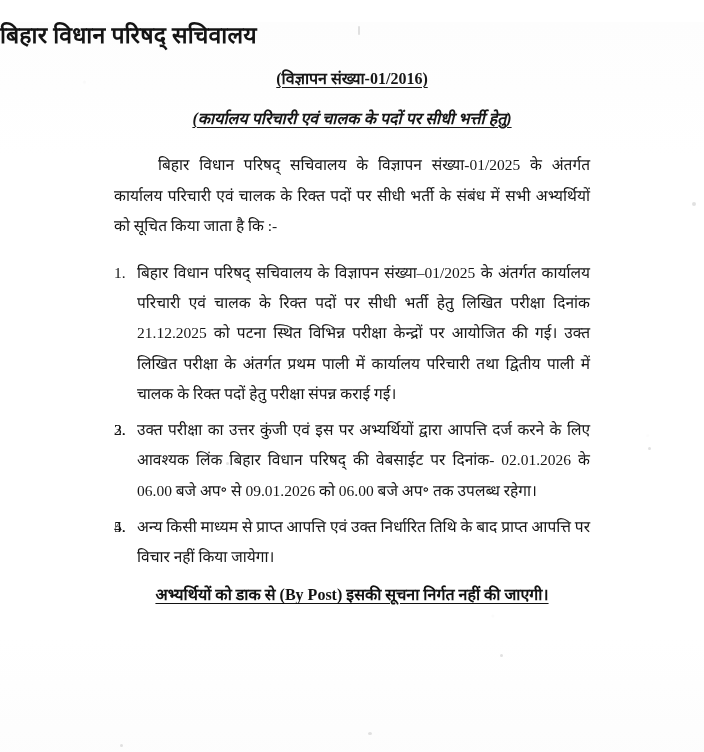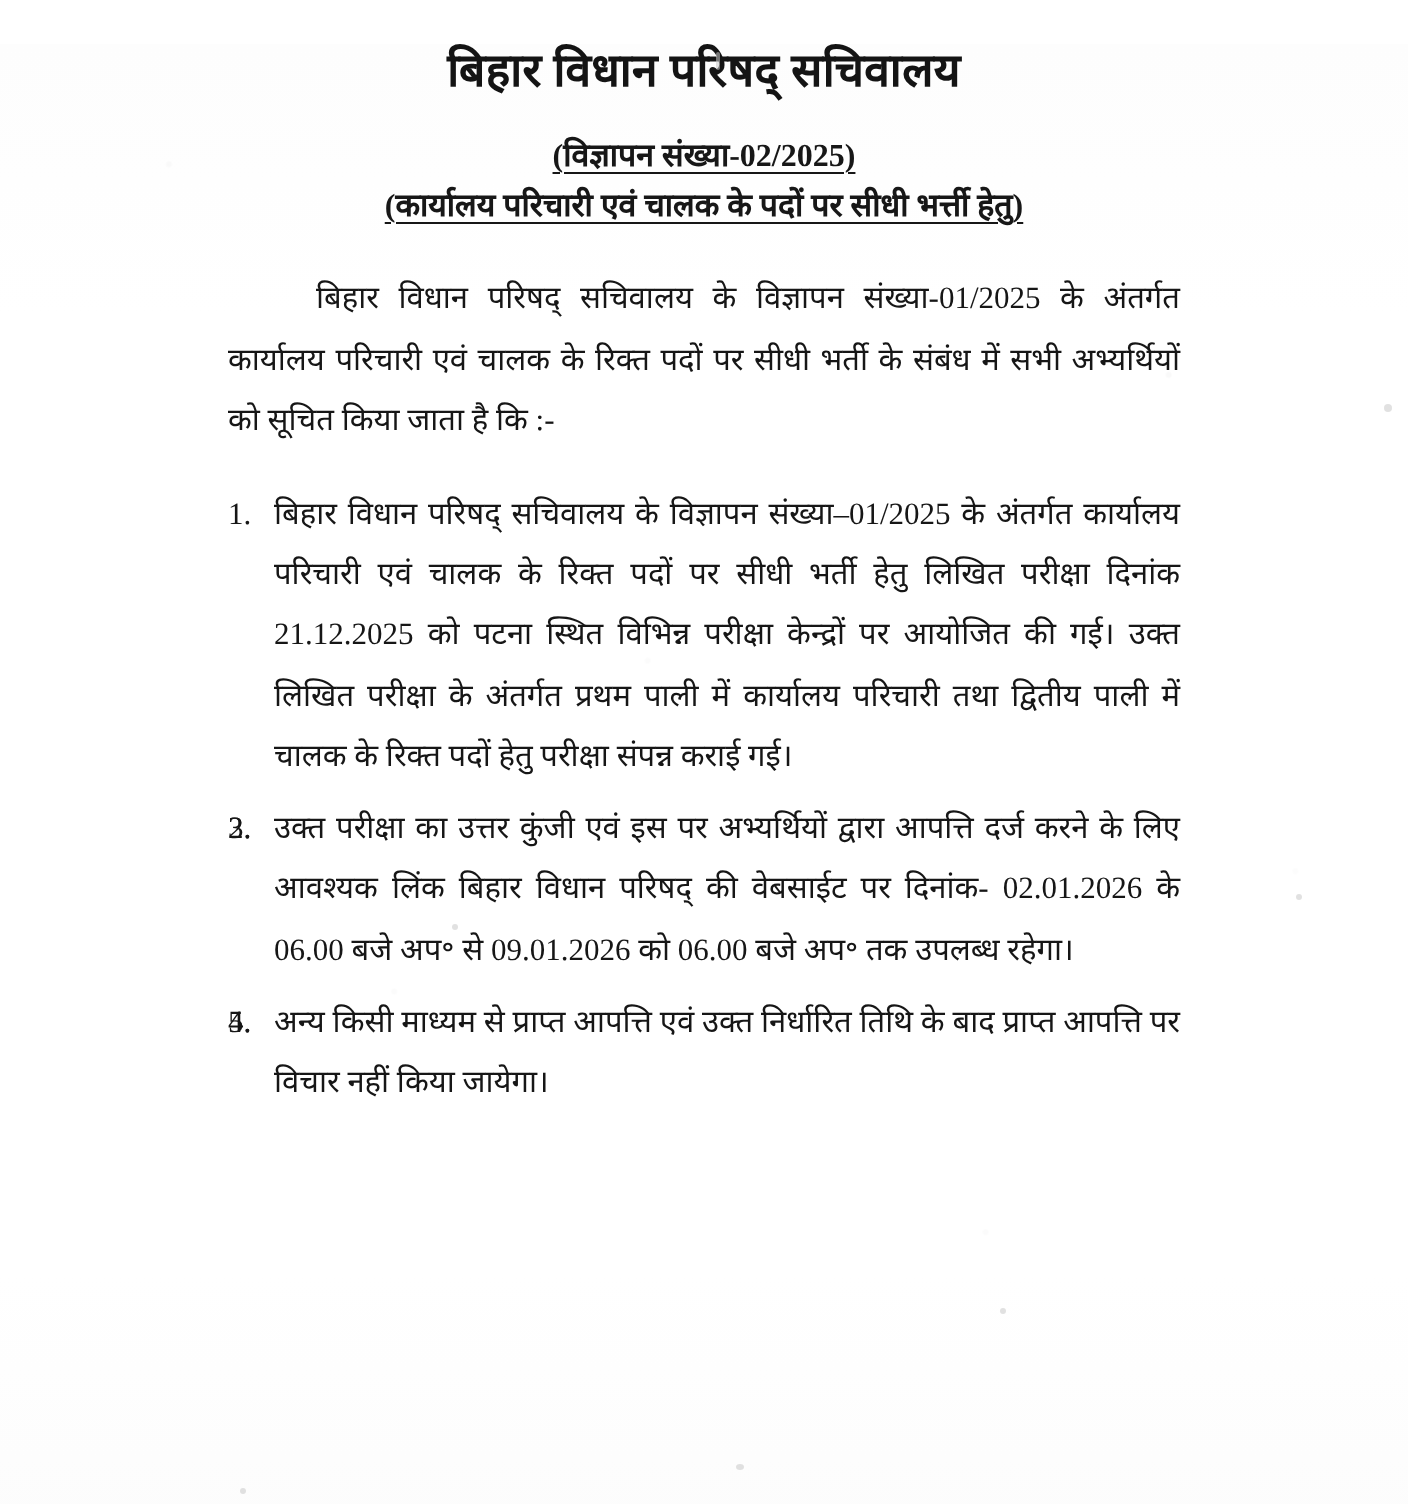--- a/index.html
+++ b/index.html
@@ -34,21 +34,20 @@
   .speck {
     position: absolute;
     background: #c9c9c9;
     border-radius: 50%;
     opacity: .55;
     pointer-events: none;
   }
 
   
   .doc-title {
-    text-align: center;
     font-size: 23px;
     font-weight: bold;
     letter-spacing: .2px;
     margin: 22px 0 0 0;
     line-height: 1.25;
     color: #141414;
   }
   .sub-line {
     text-align: center;
     margin: 0;
@@ -61,21 +60,22 @@
     margin-top: 19px;
   }
   .sub-2 {
     font-size: 16px;
     font-weight: bold;
     margin-top: 18px;
   }
   .sub-3 {
     font-size: 16px;
     font-weight: bold;
-    margin-top: 4px;
+    margin-top: 19px;
+    font-style: italic;
   }
   .u {
     text-decoration: underline;
     text-underline-offset: 3px;
     text-decoration-thickness: 1px;
   }
 
   
   .body-wrap {
     margin: 0 auto;
@@ -137,21 +137,21 @@
   <div class="speck" style="left:692px; top:180px; width:4px; height:4px;"></div>
   <div class="speck" style="left:226px; top:440px; width:3px; height:3px;"></div>
   <div class="speck" style="left:648px; top:425px; width:3px; height:3px;"></div>
   <div class="speck" style="left:500px; top:632px; width:3px; height:3px;"></div>
   <div class="speck" style="left:120px; top:722px; width:3px; height:3px;"></div>
   <div class="speck" style="left:368px; top:710px; width:4px; height:3px;"></div>
 
   <h1 class="doc-title">बिहार विधान परिषद् सचिवालय</h1>
 
 
-  <p class="sub-line sub-2"><span class="u">(विज्ञापन संख्या-02/2025)</span></p>
+  <p class="sub-line sub-2"><span class="u">(विज्ञापन संख्या-01/2016)</span></p>
 
   <p class="sub-line sub-3"><span class="u">(कार्यालय परिचारी एवं चालक के पदों पर सीधी भर्त्ती हेतु)</span></p>
 
   <div class="body-wrap">
 
     <p class="intro">बिहार विधान परिषद् सचिवालय के विज्ञापन संख्या-01/2025 के अंतर्गत कार्यालय परिचारी एवं चालक के रिक्त पदों पर सीधी भर्ती के संबंध में सभी अभ्यर्थियों को सूचित किया जाता है कि :-</p>
 
     <ol class="notice-list">
       <li>
         <span class="num">1.</span>
@@ -166,15 +166,16 @@
       </li>
       <li>
         <span class="num">4.</span>
       </li>
       <li>
         <span class="num">5.</span>
         <span>अन्य किसी माध्यम से प्राप्त आपत्ति एवं उक्त निर्धारित तिथि के बाद प्राप्त आपत्ति पर विचार नहीं किया जायेगा।</span>
       </li>
     </ol>
 
+    <p class="footer-line"><span class="u">अभ्यर्थियों को डाक से (By Post) इसकी सूचना निर्गत नहीं की जाएगी।</span></p>
 
   </div>
 </div>
 
 </body></html>

